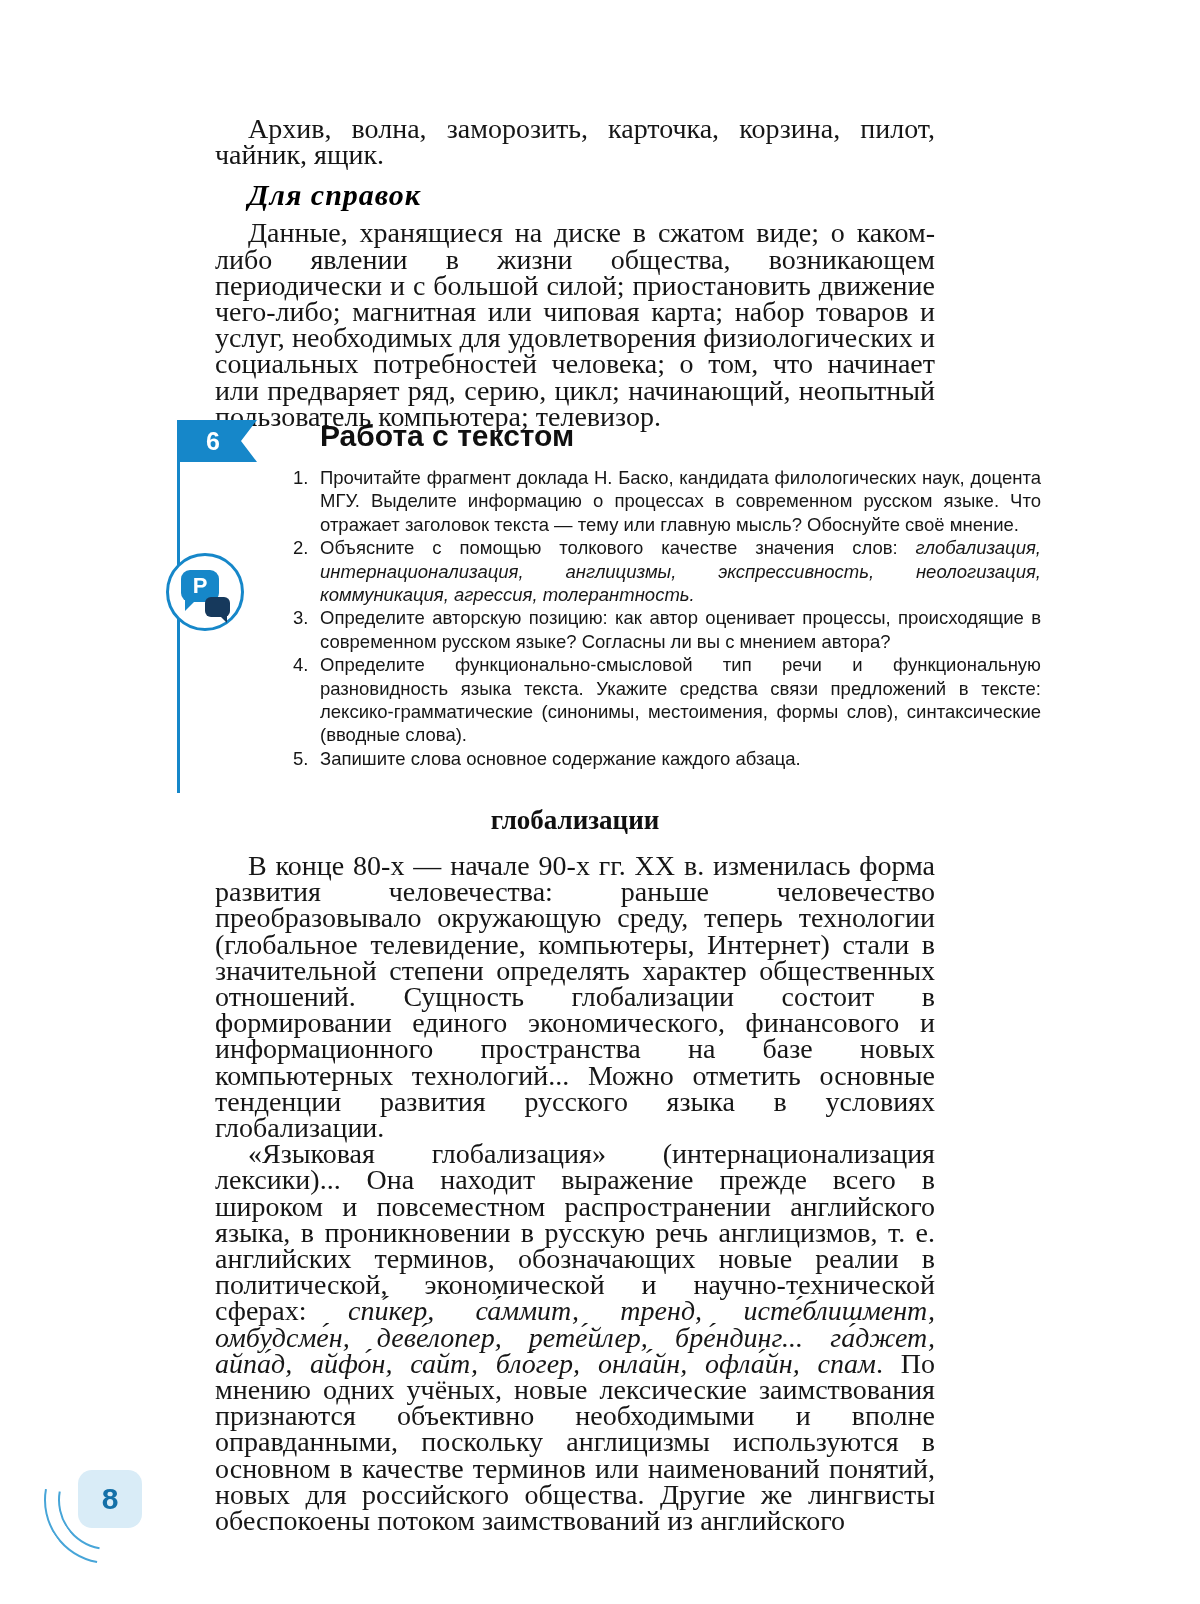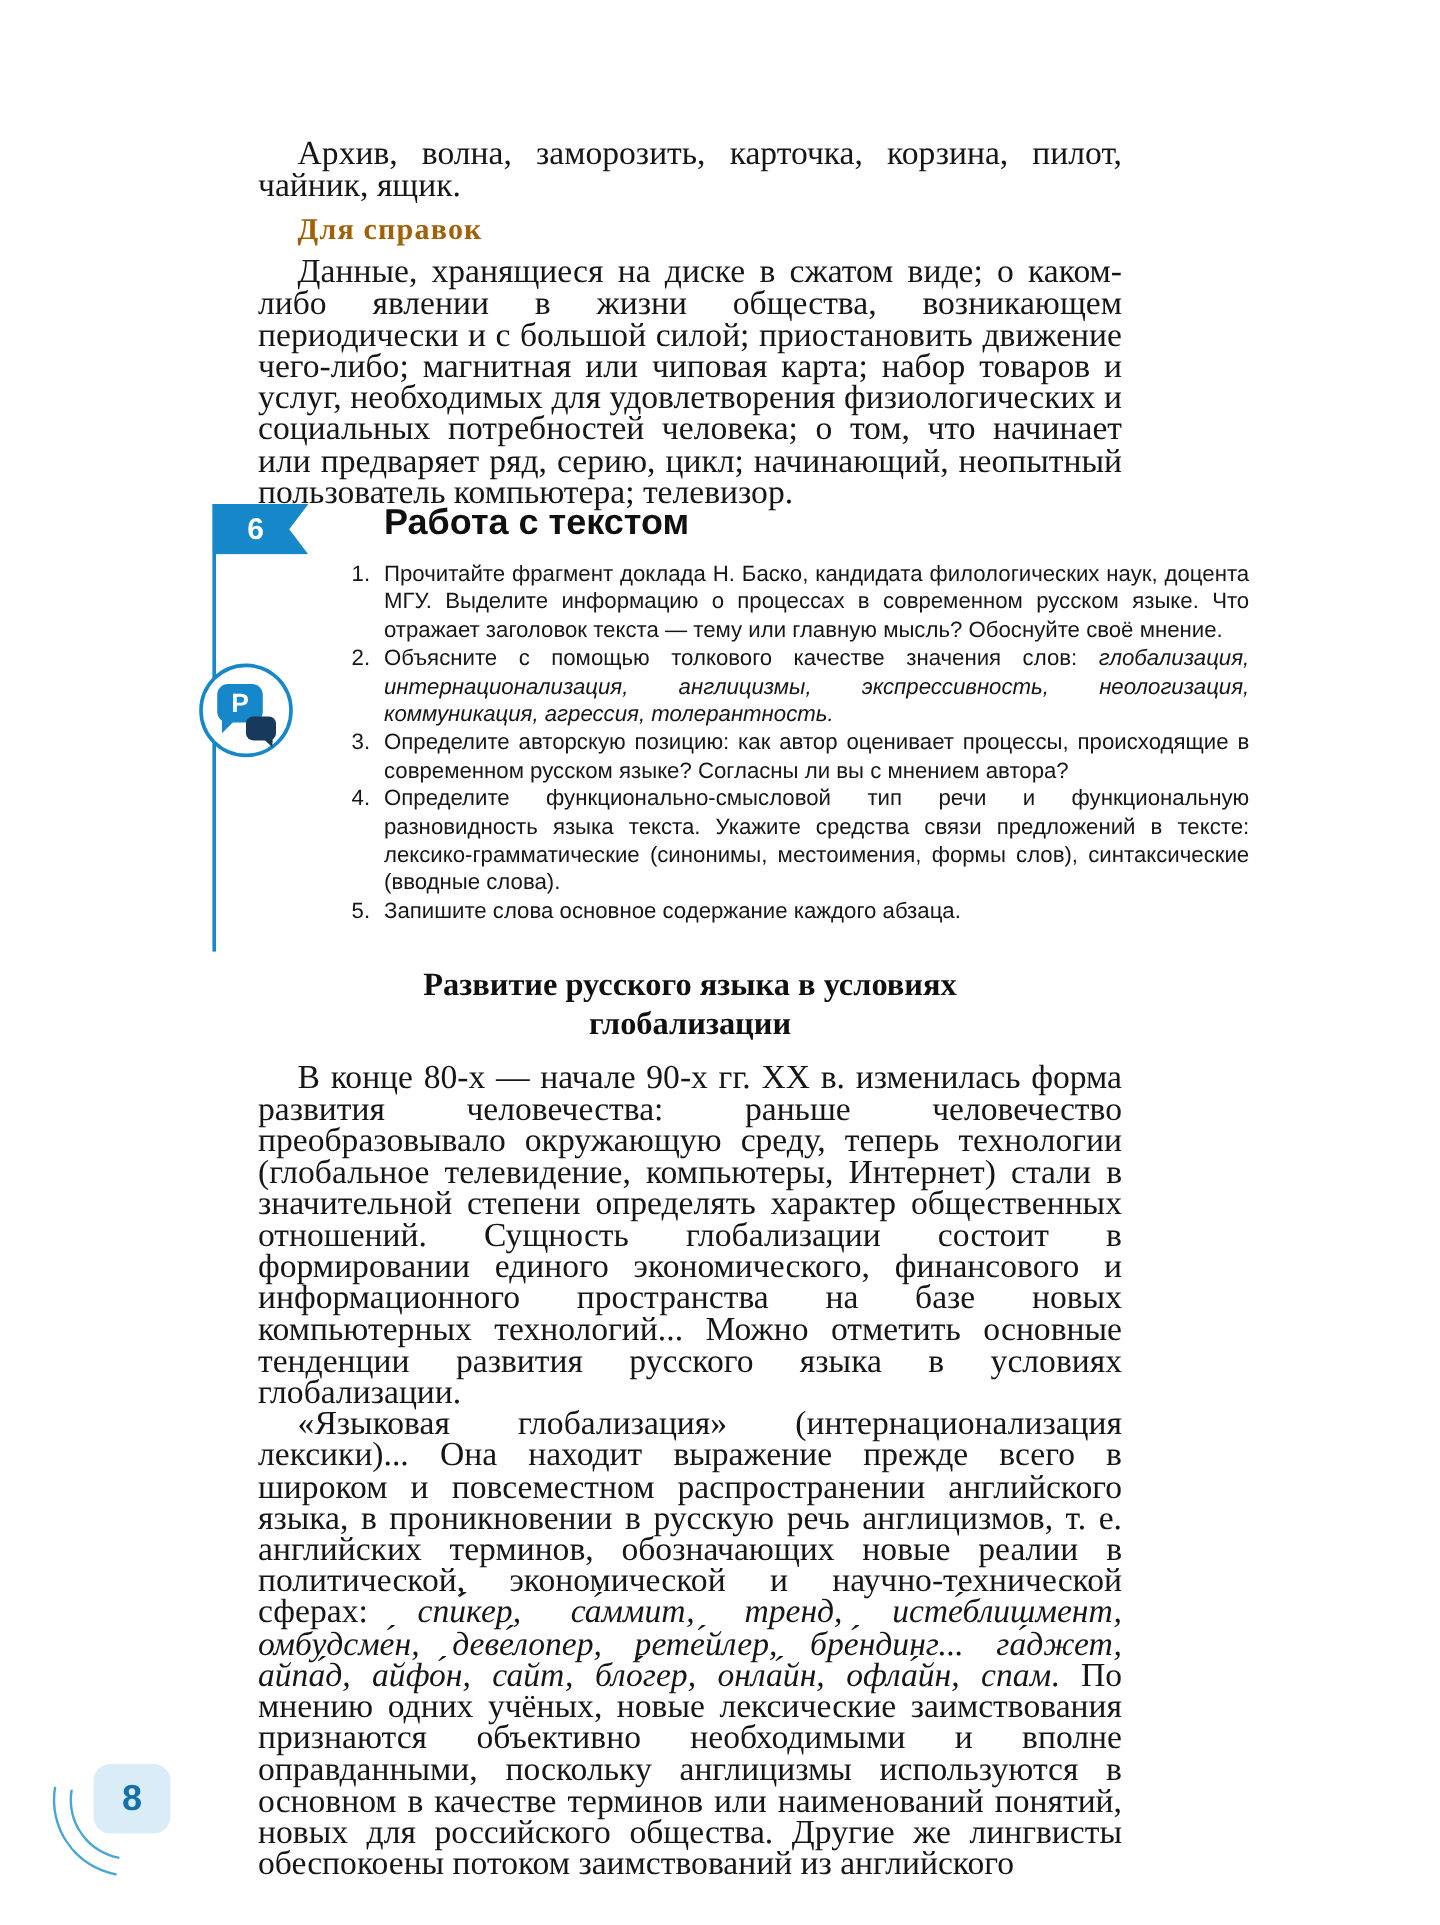--- a/index.html
+++ b/index.html
@@ -14,24 +14,24 @@
   }
 
   
   .top-block { position: absolute; left: 215px; top: 116px; width: 720px; }
   .body-para {
     font-size: 28px; line-height: 26.2px;
     text-align: justify; margin: 0;
   }
   .indent { text-indent: 33px; }
   .ref-heading {
-    color: #a16207;
+    color: #000000;
     font-family: "Liberation Serif", serif;
-    font-weight: bold;
-    font-size: 25px; letter-spacing: 1px;
+    font-style: italic; font-weight: bold;
+    font-size: 30px; letter-spacing: 1px;
     margin: 10px 0 8px 33px;
   }
 
   
   .ex-rule {
     position: absolute; left: 177px; top: 420px;
     width: 3px; height: 373px; background: #1687c9;
   }
   .ex-badge {
     position: absolute; left: 177px; top: 420px;
@@ -161,21 +161,20 @@
       <div class="task-text"><span>Определите функционально-смысловой тип речи и функциональную разновидность языка текста. Укажите средства связи предложений в тексте: лексико-грамматические (синонимы, местоимения, формы слов), синтаксические (вводные слова).</span></div>
     </li>
     <li class="task">
       <span class="task-num">5.</span>
       <div class="task-text"><span>Запишите слова основное содержание каждого абзаца.</span></div>
     </li>
   </ol>
 
   <section class="article">
     <h1 class="article-title">
-      <span>Развитие русского языка в условиях</span>
       <span>глобализации</span>
     </h1>
     <p class="body-para indent"><span>В конце 80-х — начале 90-х гг. XX в. изменилась форма развития человечества: раньше человечество преобразовывало окружающую среду, теперь технологии (глобальное телевидение, компьютеры, Интернет) стали в значительной степени определять характер общественных отношений. Сущность глобализации состоит в формировании единого экономического, финансового и информационного пространства на базе новых компьютерных технологий... Можно отметить основные тенденции развития русского языка в условиях глобализации.</span></p>
     <p class="body-para indent"><span>«Языковая глобализация» (интернационализация лексики)... Она находит выражение прежде всего в широком и повсеместном распространении английского языка, в проникновении в русскую речь англицизмов, т. е. английских терминов, обозначающих новые реалии в политической, экономической и научно-технической сферах: </span><i>спи́кер, са́ммит, тренд, исте́блишмент, омбудсме́н, деве́лопер, рете́йлер, бре́ндинг... га́джет, айпа́д, айфо́н, сайт, бло́гер, онла́йн, офла́йн, спам</i><span>. По мнению одних учёных, новые лексические заимствования признаются объективно необходимыми и вполне оправданными, поскольку англицизмы используются в основном в качестве терминов или наименований понятий, новых для российского общества. Другие же лингвисты обеспокоены потоком заимствований из английского</span></p>
   </section>
 
   <div class="arc arc1"></div>
   <div class="arc arc2"></div>
   <div class="pagenum-box">
     <span>8</span>

